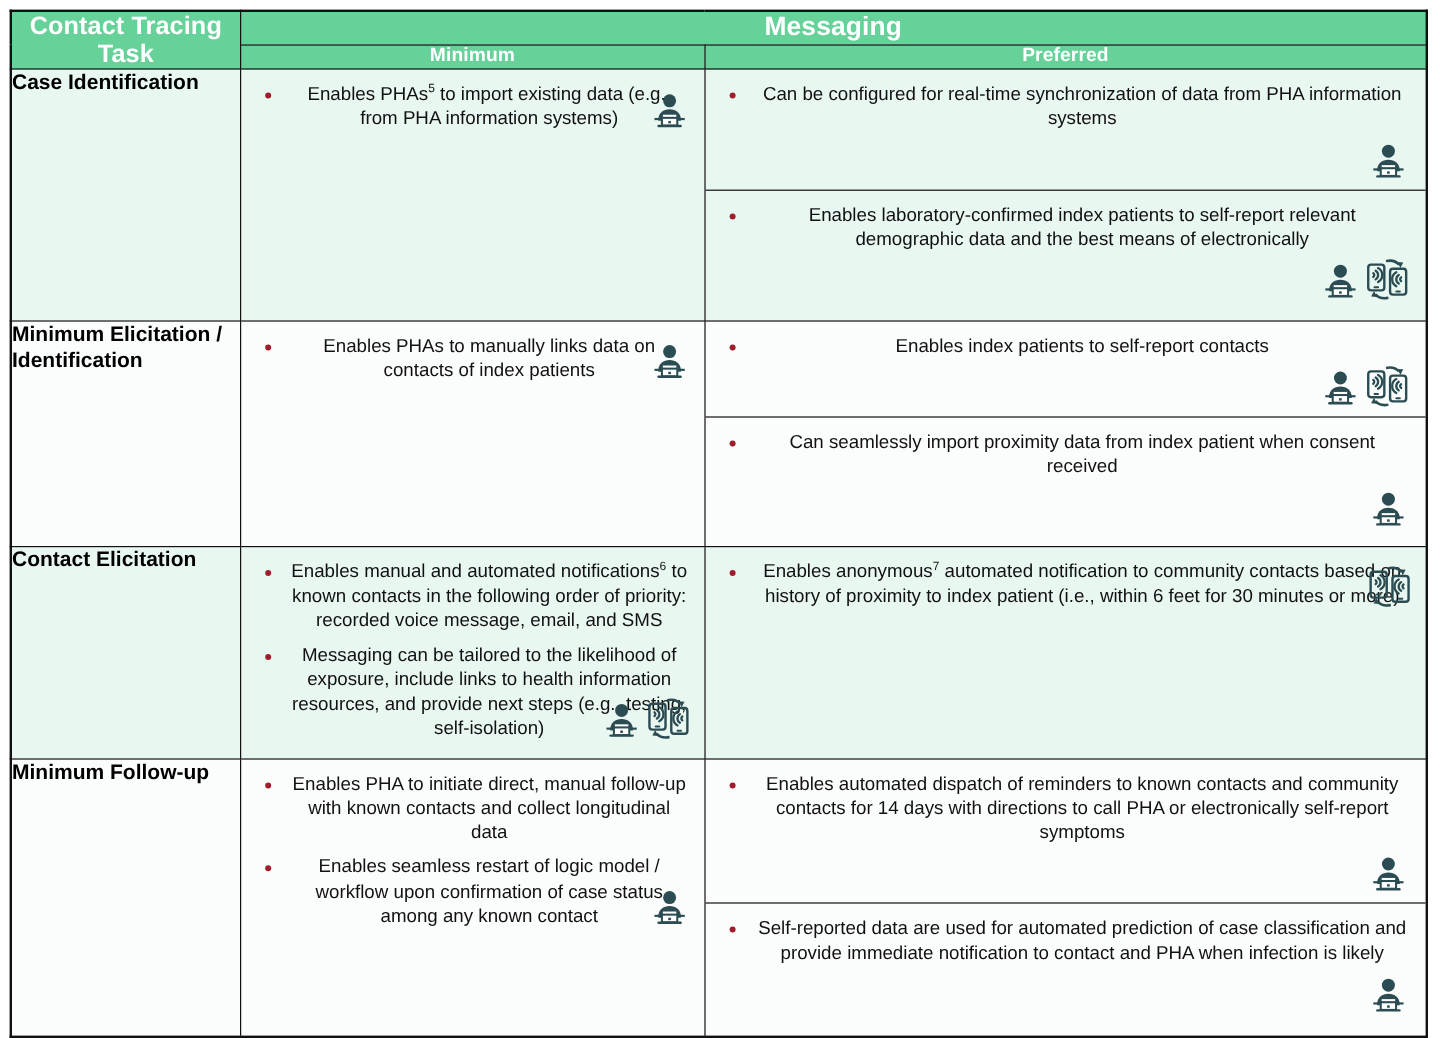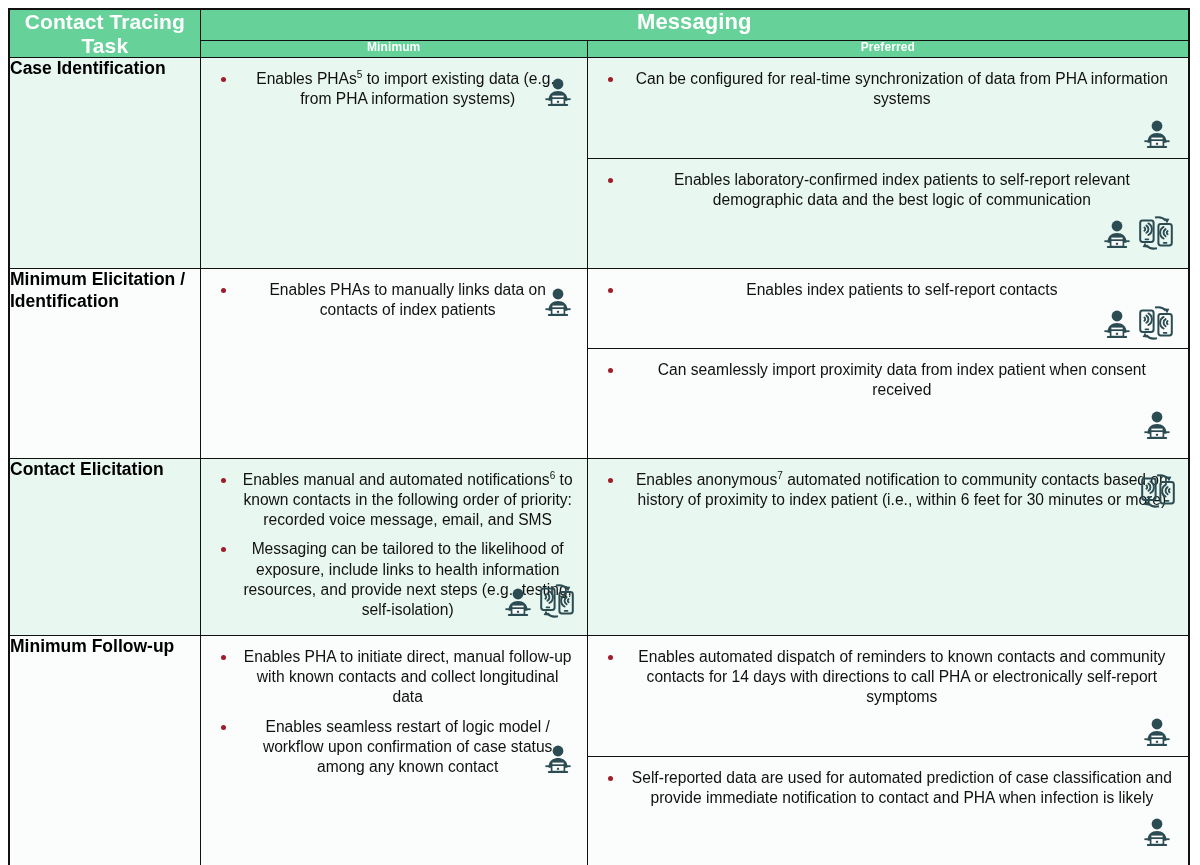--- a/index.html
+++ b/index.html
@@ -33,21 +33,21 @@
     color: #ffffff;
     font-weight: bold;
     text-align: center;
     font-size: 21px;
     letter-spacing: .1px;
     padding: 6px 6px;
     line-height: 1.12;
   }
   th.hdr-task { font-size: 21px; padding: 9px 8px; }
   th.hdr-criteria { font-size: 22px; padding: 8px; }
-  th.hdr-sub { font-size: 12px; padding: 7px 8px; }
+  th.hdr-sub { font-size: 16px; padding: 7px 8px; }
 
   
   td.task {
     font-weight: bold;
     font-size: 17.5px;
     color: #000000;
     padding: 12px 8px 10px 10px;
     line-height: 1.25;
   }
   td.cell { padding: 0; }
@@ -154,21 +154,21 @@
       <rect x="15.9" y="24.8" width="2.2" height="2.0" fill="#2b4c52"></rect>
       <rect x="6.8" y="28.0" width="20.4" height="2.0" rx="1" fill="#2b4c52"></rect>
       <rect x="4.4" y="22.3" width="4.0" height="1.8" fill="#2b4c52"></rect>
       <rect x="25.6" y="22.3" width="4.0" height="1.8" fill="#2b4c52"></rect>
     </svg>
                 </span>
               </div>
             </div>
             <div class="subcell">
               <ul class="bl">
-                <li><span>Enables laboratory-confirmed index patients to self-report relevant demographic data and the best logic of communication</span></li>
+                <li><span>Enables laboratory-confirmed index patients to self-report relevant demographic data and the best means of electronically</span></li>
               </ul>
               <div class="icons">
                 <span class="icon">
     <svg width="34" height="34" viewBox="0 0 34 34">
       <circle cx="17" cy="8" r="5.4" fill="#2b4c52"></circle>
       <path d="M7.6 23.5c0-5.1 4.2-8.4 9.4-8.4s9.4 3.3 9.4 8.4v1.2H7.6z" fill="#2b4c52"></path>
       <rect x="11.4" y="19.6" width="11.2" height="2.2" fill="#ffffff"></rect>
       <rect x="10.6" y="22.2" width="12.8" height="6.4" fill="#ffffff" stroke="#2b4c52" stroke-width="1.7"></rect>
       <rect x="15.9" y="24.8" width="2.2" height="2.0" fill="#2b4c52"></rect>
       <rect x="6.8" y="28.0" width="20.4" height="2.0" rx="1" fill="#2b4c52"></rect>

